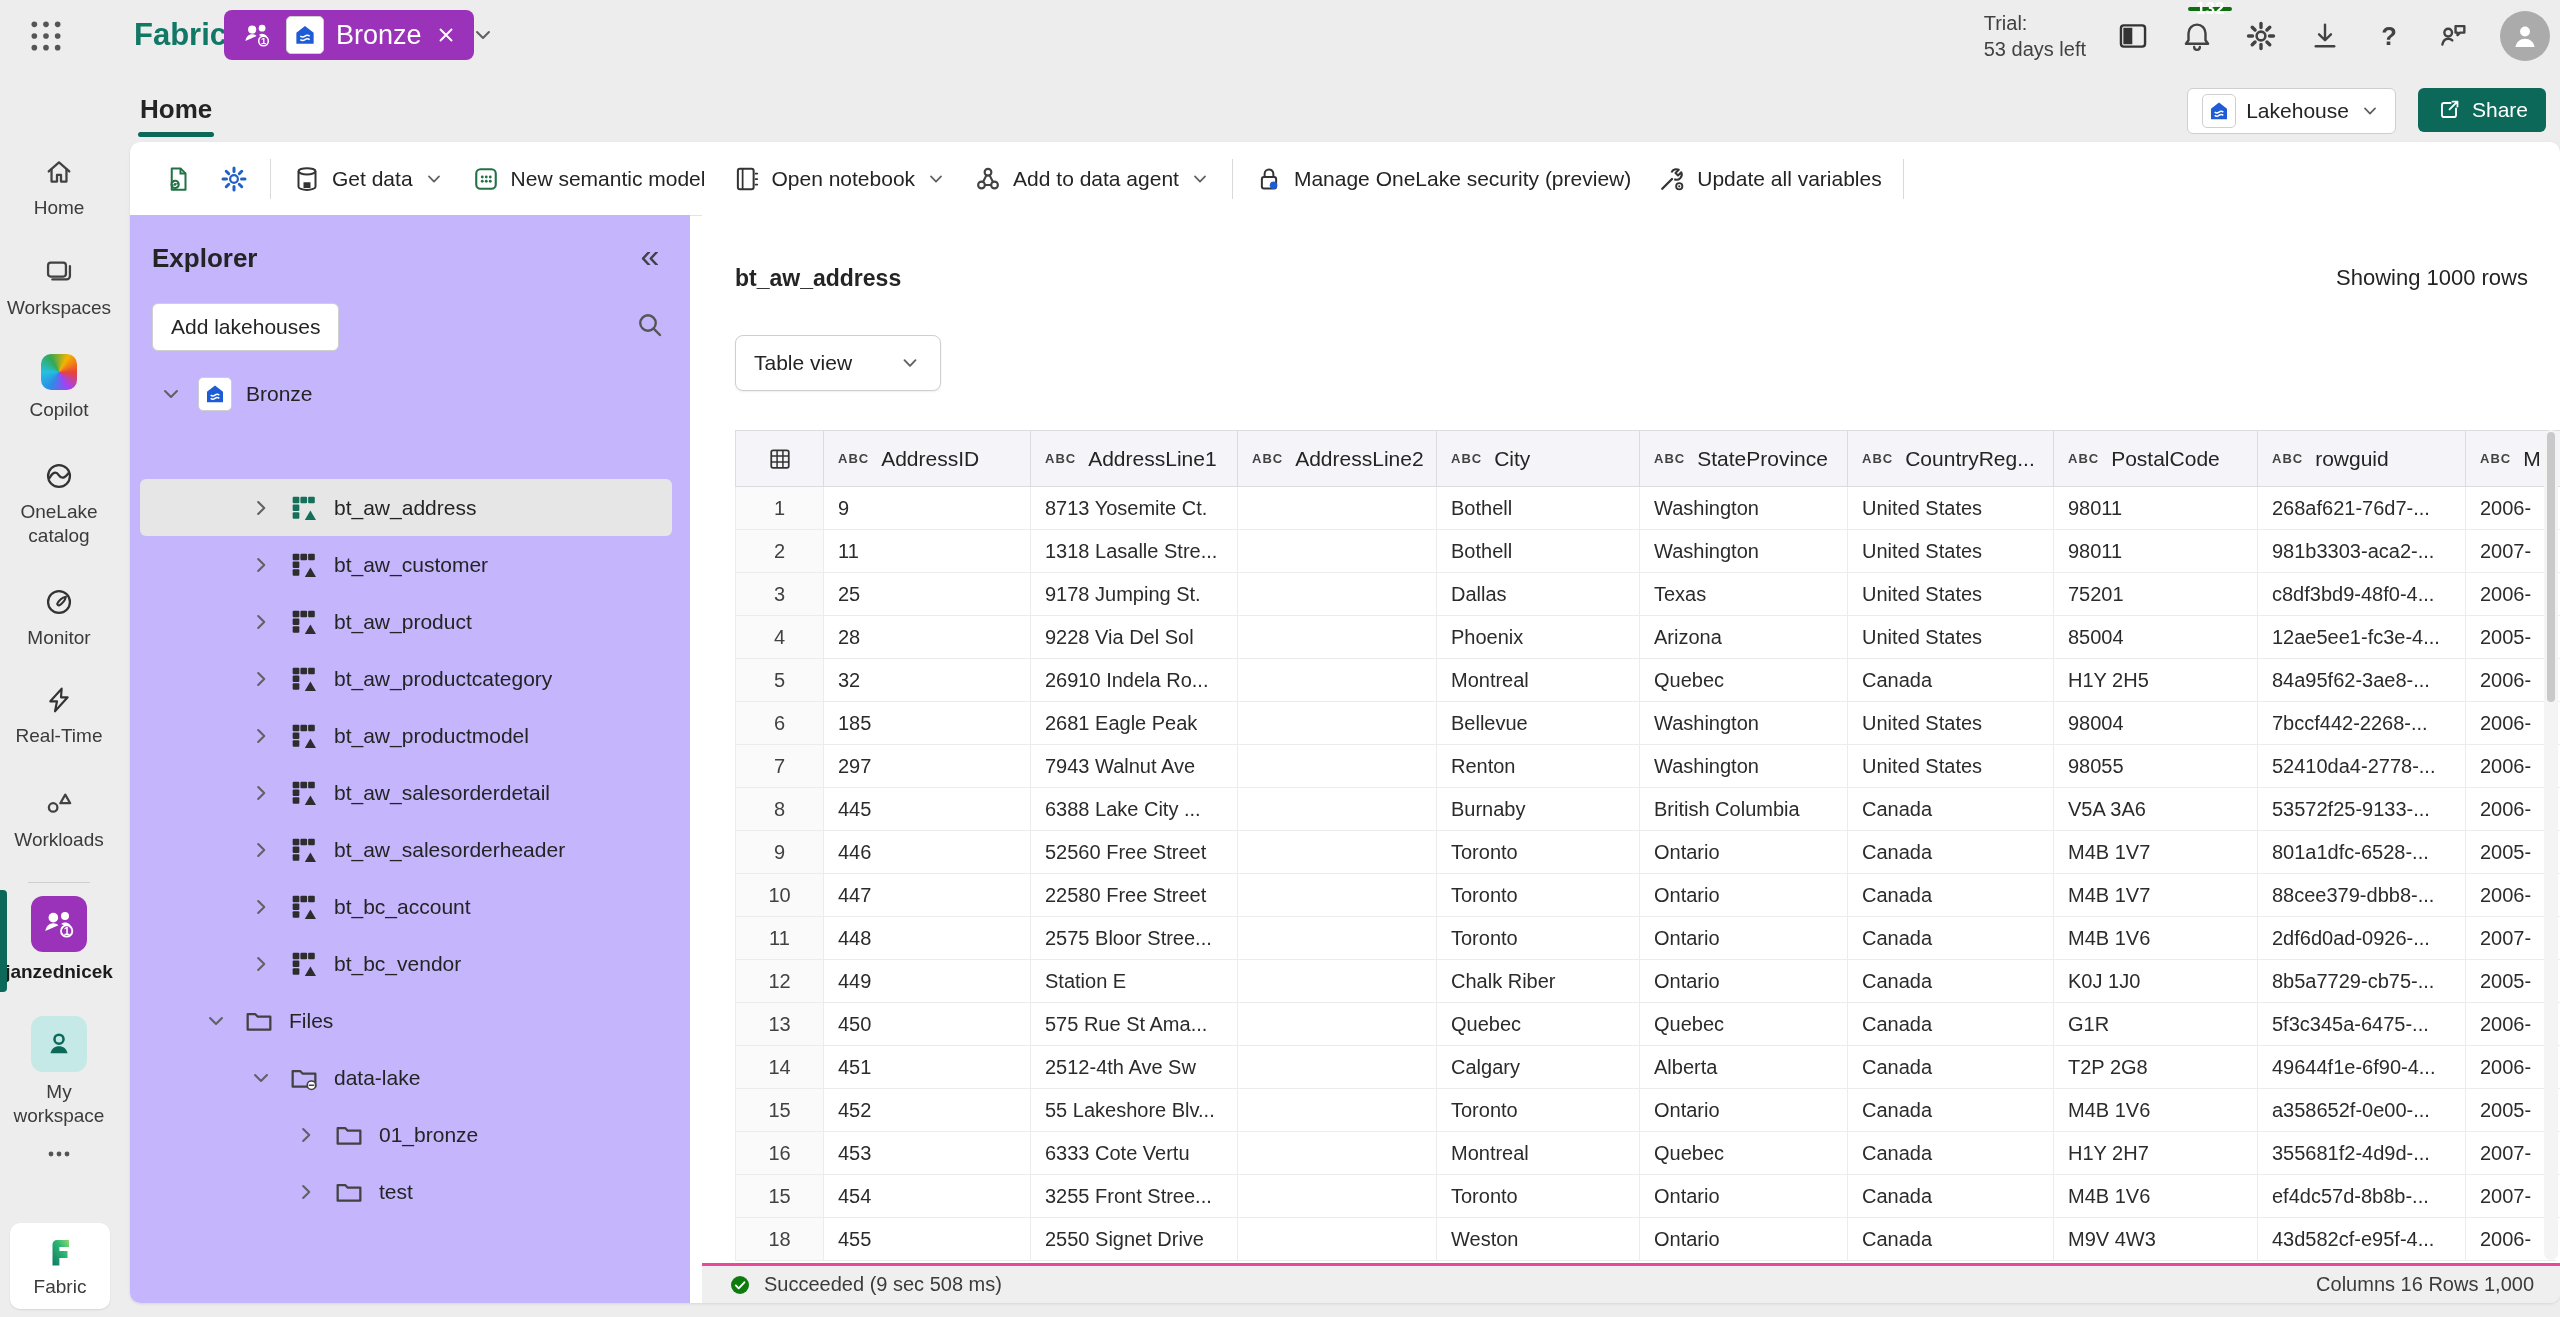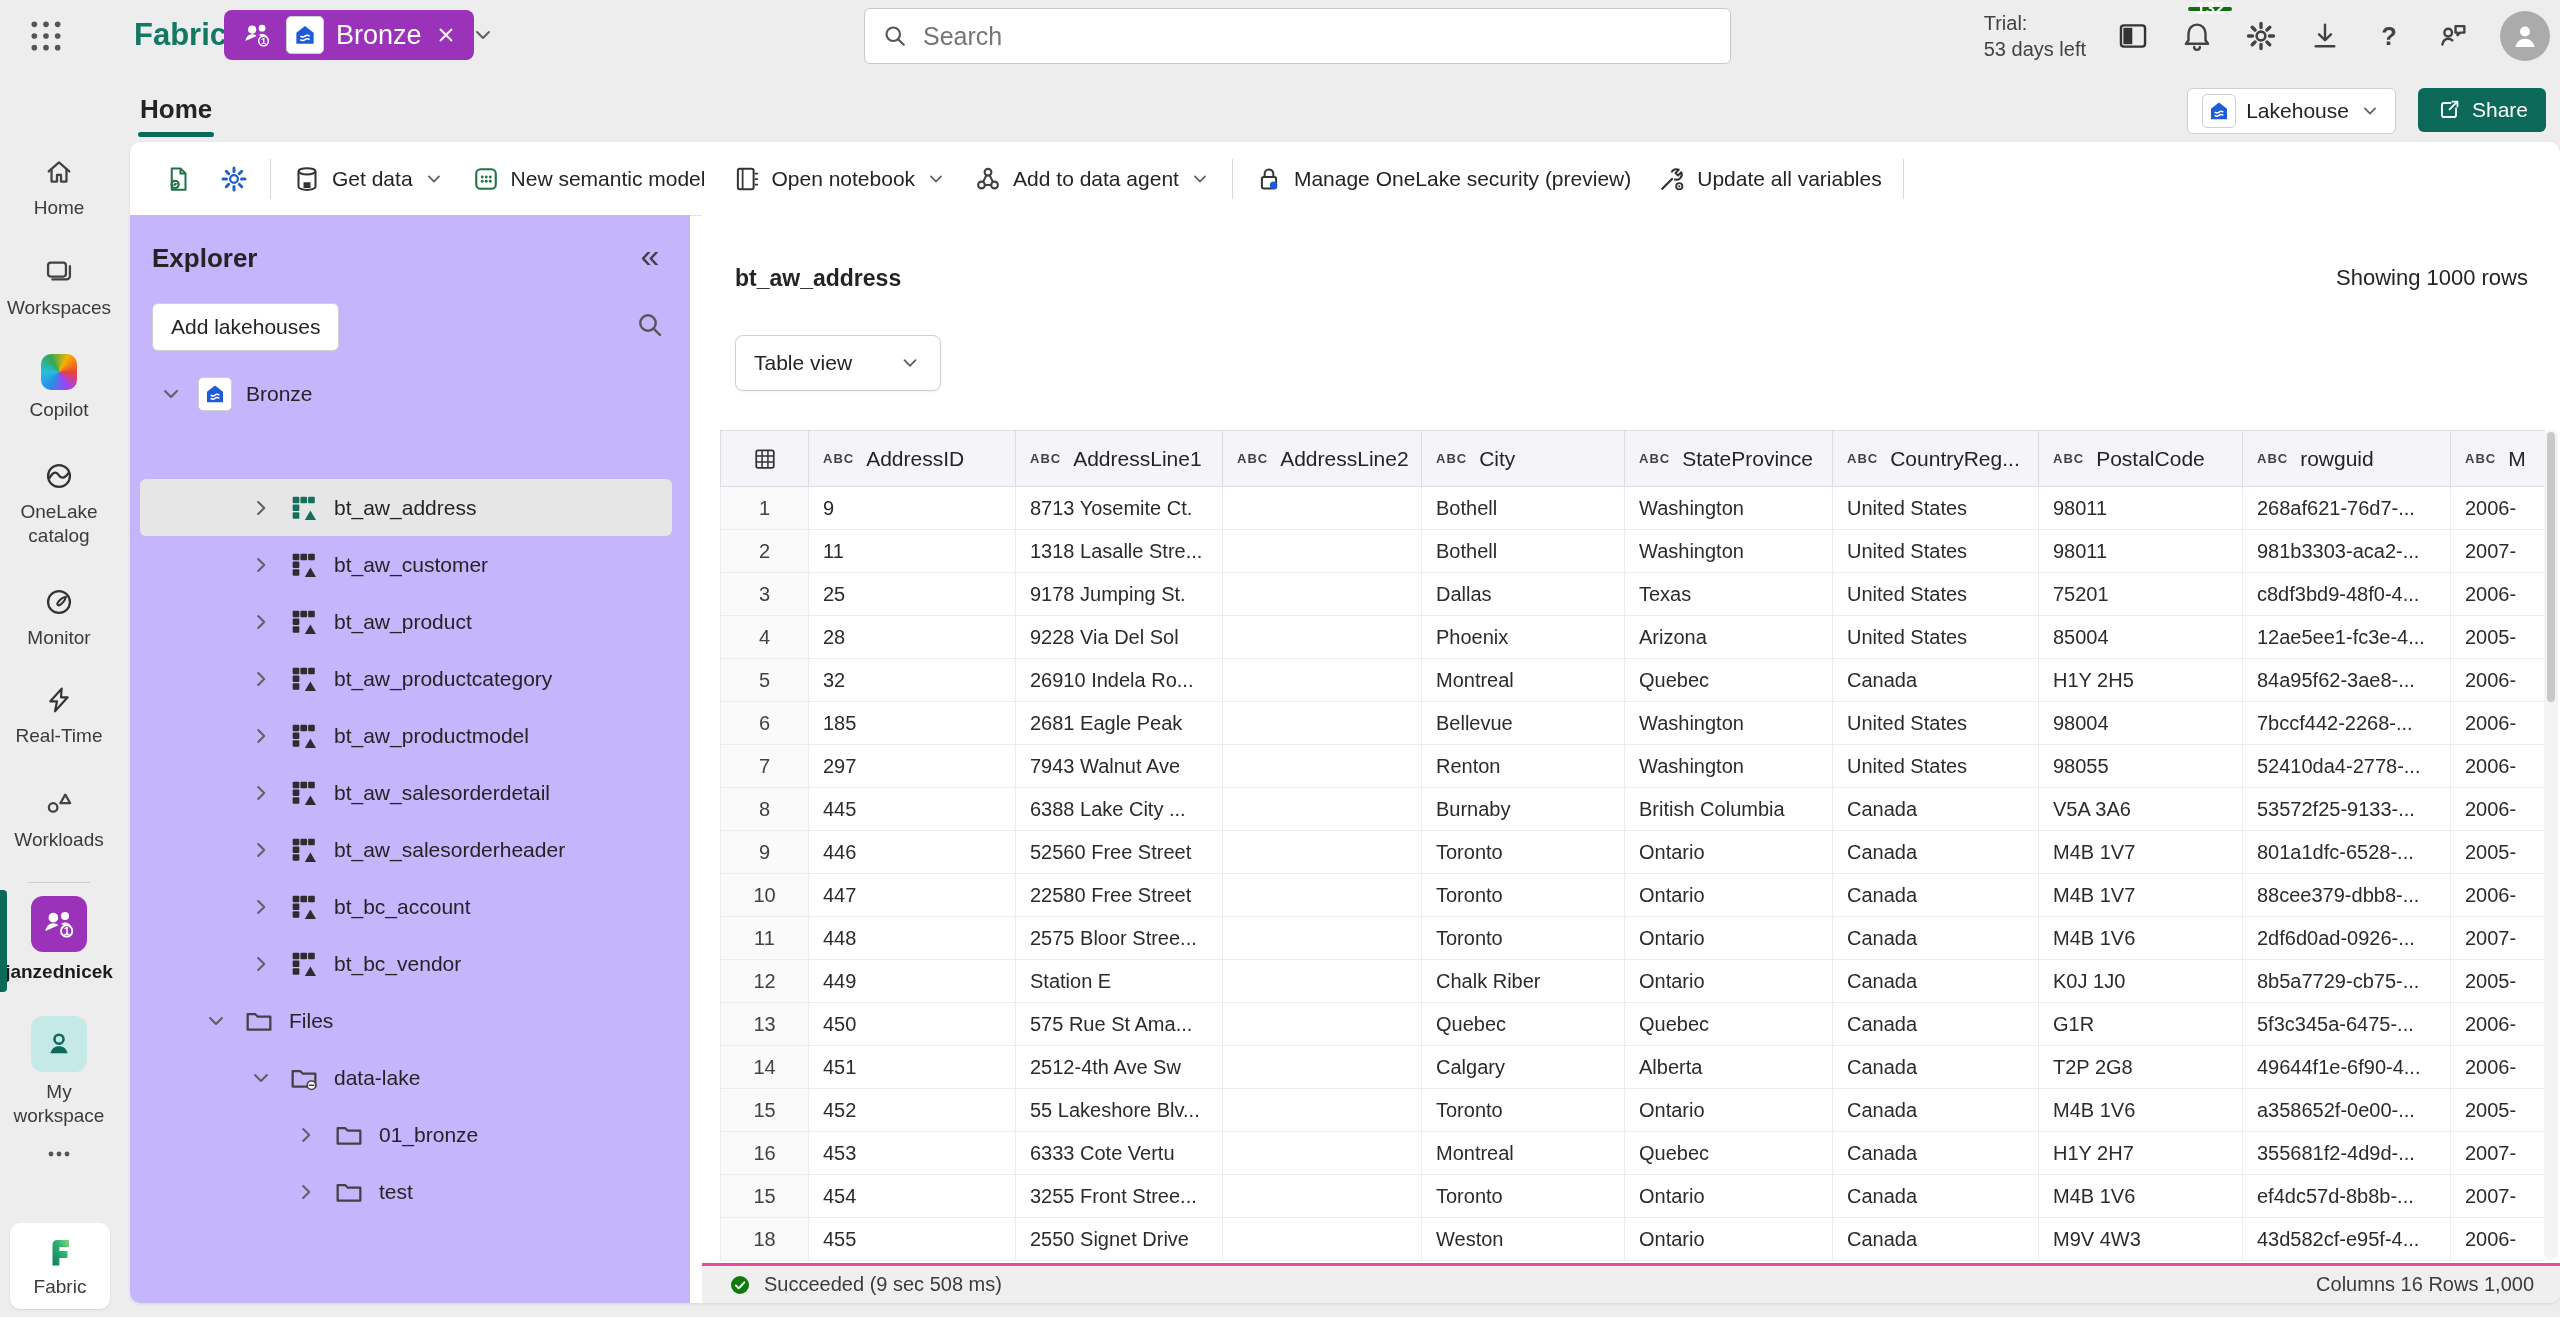--- a/index.html
+++ b/index.html
@@ -64,21 +64,21 @@
   .tree-row .expander{width:26px;height:26px;color:#616161;flex:0 0 auto;}
   .tree-row .ticon{width:32px;height:32px;margin-left:14px;flex:0 0 auto;}
   .tree-row .tlabel{margin-left:14px;font-size:21px;white-space:nowrap;overflow:hidden;}
 
   
   .main{position:absolute;left:572px;top:73px;right:0;bottom:40px;background:#fff;overflow:hidden;border-radius:0 0 10px 0;}
   .main-title{position:absolute;left:33px;top:50px;font-size:23px;font-weight:700;}
   .rowinfo{position:absolute;right:32px;top:50px;font-size:22px;color:#242424;}
   .viewsel{position:absolute;left:33px;top:120px;height:54px;min-width:160px;background:#fff;border:1px solid #cfcfcf;
            border-radius:8px;display:flex;align-items:center;gap:46px;padding:0 18px;font-size:21px;cursor:pointer;box-shadow:0 1px 2px rgba(0,0,0,.07);}
-  .grid{position:absolute;left:18px;top:215px;width:1825px;overflow:hidden;}
+  .grid{position:absolute;left:33px;top:215px;width:1825px;overflow:hidden;}
   .g-header{display:flex;background:#f5f5f9;border-top:1px solid #dcdce0;border-left:1px solid #dcdce0;}
   .g-hcell{height:56px;border-right:1px solid #dcdce0;border-bottom:1px solid #dcdce0;display:flex;
            align-items:center;padding-left:14px;box-sizing:border-box;gap:12px;overflow:hidden;flex:0 0 auto;}
   .g-hcell .abc{font-size:13px;font-weight:700;letter-spacing:1px;color:#424242;}
   .g-hcell .hname{font-size:21px;color:#242424;white-space:nowrap;}
   .g-hcell.corner{justify-content:center;padding-left:0;}
   .g-hcell.corner .icon{width:28px;height:28px;}
   .g-row{display:flex;border-left:1px solid #ececef;}
   .g-cell{height:43px;border-right:1px solid #ececef;border-bottom:1px solid #ececef;display:flex;
           align-items:center;padding-left:14px;box-sizing:border-box;font-size:20px;color:#2b2b2b;
@@ -161,29 +161,20 @@
           <svg viewBox="0 0 24 24" xmlns="http://www.w3.org/2000/svg">
             <path d="M6.5 6.5 17.5 17.5M17.5 6.5 6.5 17.5" stroke="#fff" stroke-width="1.9" stroke-linecap="round"></path>
           </svg>
         </span>
     </div>
     <span class="icon pill-chevron" id="pillChevron">
         <svg viewBox="0 0 24 24" xmlns="http://www.w3.org/2000/svg">
           <path d="m6.5 9.2 5.5 5.6 5.5-5.6" stroke="#616161" stroke-width="1.9" fill="none" stroke-linecap="round" stroke-linejoin="round"></path>
         </svg>
       </span>
-    <div class="searchbox">
-      <span class="icon" id="searchIcon" style="width:28px;height:28px;">
-          <svg viewBox="0 0 24 24" xmlns="http://www.w3.org/2000/svg">
-            <circle cx="10.5" cy="10.5" r="5.8" stroke="#555" stroke-width="1.8" fill="none"></circle>
-            <line x1="14.9" y1="14.9" x2="19.5" y2="19.5" stroke="#555" stroke-width="1.8" stroke-linecap="round"></line>
-          </svg>
-        </span>
-      <input placeholder="Search" style="">
-    </div>
     <div class="top-right">
       <div class="trial">
         <div>Trial:</div>
         <div>53 days left</div>
       </div>
       <span id="rightIcons" style="display:flex;align-items:center;gap:30px;">
           <span class="tb-icon icon">
             <svg viewBox="0 0 24 24" xmlns="http://www.w3.org/2000/svg">
               <rect x="3.5" y="4.5" width="17" height="15" rx="2" stroke="#333" stroke-width="1.7" fill="none"></rect>
               <rect x="5.2" y="6.2" width="6.3" height="11.6" fill="#333"></rect>

